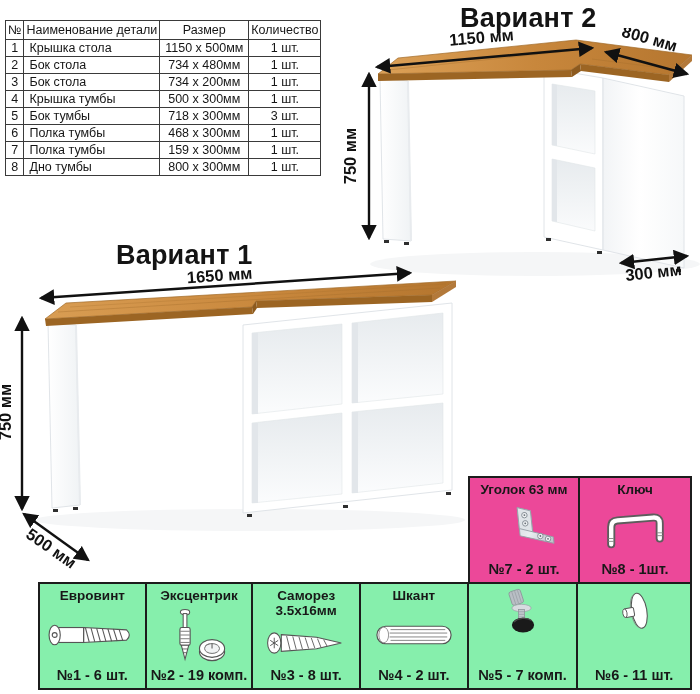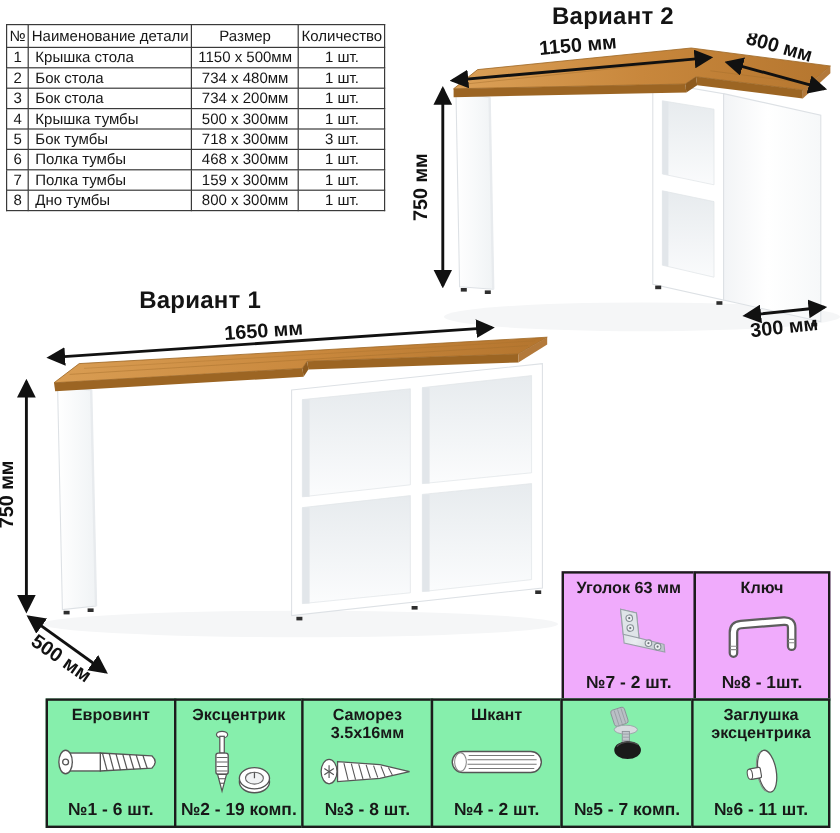--- a/index.html
+++ b/index.html
@@ -10,32 +10,32 @@
   table.parts{position:absolute;left:5px;top:20px;border-collapse:collapse;table-layout:fixed;}
   table.parts th,table.parts td{border:1px solid #3a3a3a;font-size:12.5px;font-weight:normal;
         height:16px;padding:0 5px;white-space:nowrap;overflow:hidden;color:#161616;}
   table.parts th{text-align:center;padding:1px 2px;}
   td.c-num{text-align:center;padding:0 2px;}
   td.c-name{text-align:left;}
   td.c-size{text-align:center;}
   td.c-qty{text-align:center;}
 
   
-  .v-title{position:absolute;font-size:20px;font-weight:bold;color:#141414;letter-spacing:.2px;}
+  .v-title{position:absolute;font-size:27px;font-weight:bold;color:#141414;letter-spacing:.2px;}
   .v-title.v2{left:460px;top:3px;}
   .v-title.v1{left:74px;top:240px;margin-left:42px;}
 
   .illus{position:absolute;}
   .illus.v2svg{left:340px;top:28px;}
   .illus.v1svg{left:0px;top:262px;}
 
   .dim-txt{font-family:"Liberation Sans","DejaVu Sans",sans-serif;font-size:16.5px;font-weight:bold;fill:#111;}
 
   
-  .hw-box{position:absolute;box-sizing:border-box;border:2px solid #1c1c1c;background:#f0abfc;
+  .hw-box{position:absolute;box-sizing:border-box;border:2px solid #1c1c1c;background:#ec4899;
           display:flex;flex-direction:column;align-items:center;justify-content:space-between;
           padding:4px 2px 5px 2px;}
   .hw-corner{left:468px;top:476px;width:112px;height:108px;}
   .hw-key{left:578px;top:476px;width:114px;height:108px;}
   .hw-row{position:absolute;left:38px;top:582px;width:654px;height:108px;display:flex;}
   .hw-cell{box-sizing:border-box;border:2px solid #1c1c1c;margin-left:-2px;background:#86efac;
            flex:1 1 auto;display:flex;flex-direction:column;align-items:center;
            justify-content:space-between;padding:4px 2px 5px 2px;}
   .hw-cell:first-child{margin-left:0;}
   .hw-name{font-size:13.5px;font-weight:bold;text-align:center;line-height:1.12;color:#181818;}
@@ -387,21 +387,20 @@
           <line x1="25.5" y1="35.5" x2="32.5" y2="35.5" stroke="#979ea5" stroke-width="1"></line>
           <line x1="25.5" y1="39" x2="32.5" y2="39" stroke="#979ea5" stroke-width="1"></line>
           <ellipse cx="31" cy="50" rx="15" ry="10" fill="#1a1a1a"></ellipse>
           <path d="M19,46 a15,10 0 0 1 24,-2" fill="none" stroke="#4a4a4a" stroke-width="1.6"></path>
         </svg>
       </div>
       <div class="hw-qty">№5 - 7 комп.</div>
     </div>
 
     <div class="hw-cell" style="width:114px">
-      <div class="hw-name">Заглушка эксцентрика</div>
       <div class="hw-icon">
         <svg width="38" height="46" viewBox="0 0 40 52">
           <g transform="rotate(-10 24 26)">
             <ellipse cx="26" cy="26" rx="8.5" ry="20" fill="#ffffff" stroke="#555" stroke-width="1.2"></ellipse>
             <path d="M23,7.5 a6,17 0 0 0 0,37" fill="none" stroke="#888" stroke-width="0.9"></path>
             <rect x="9" y="21" width="11" height="10" rx="1.5" fill="#ffffff" stroke="#555" stroke-width="1.1"></rect>
             <ellipse cx="9.5" cy="26" rx="2.4" ry="4.8" fill="#ffffff" stroke="#555" stroke-width="1"></ellipse>
           </g>
         </svg>
       </div>

